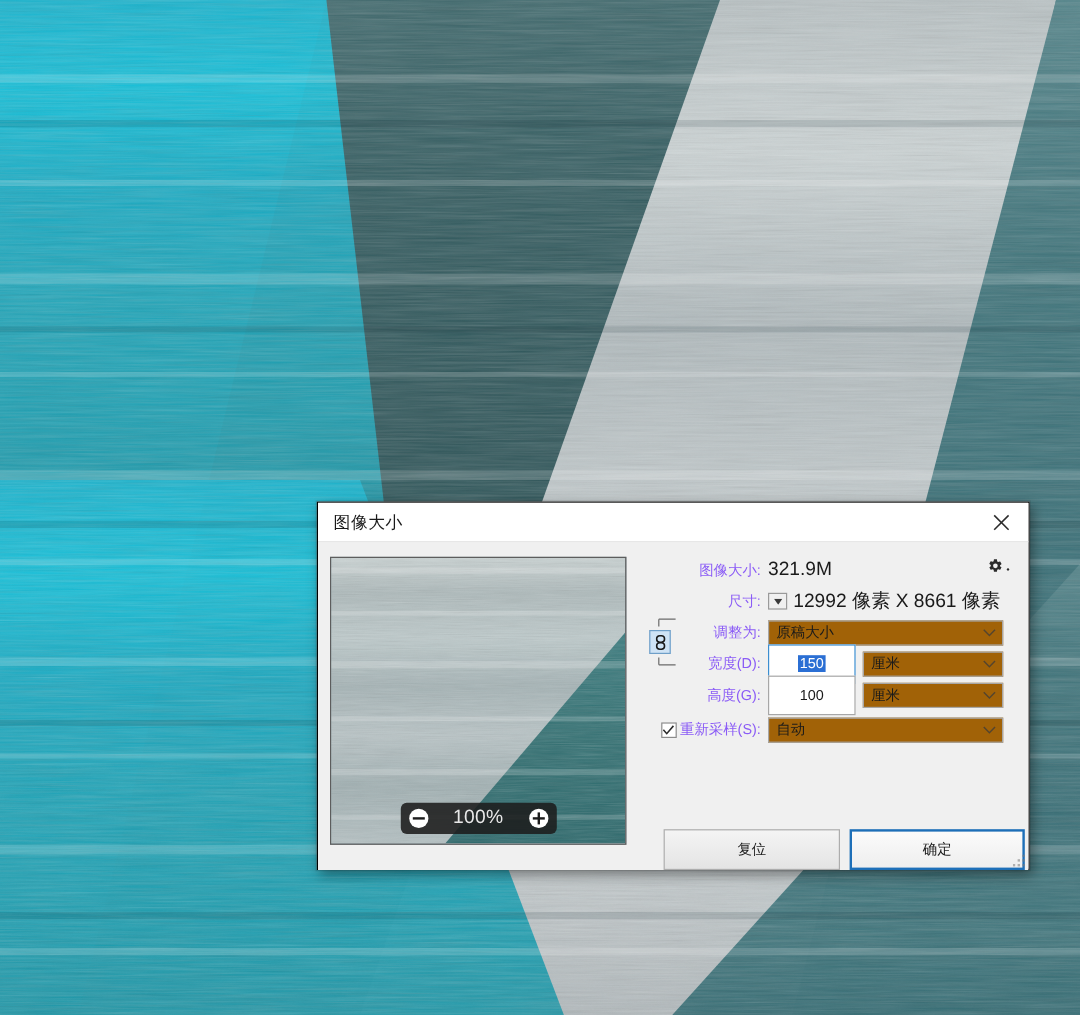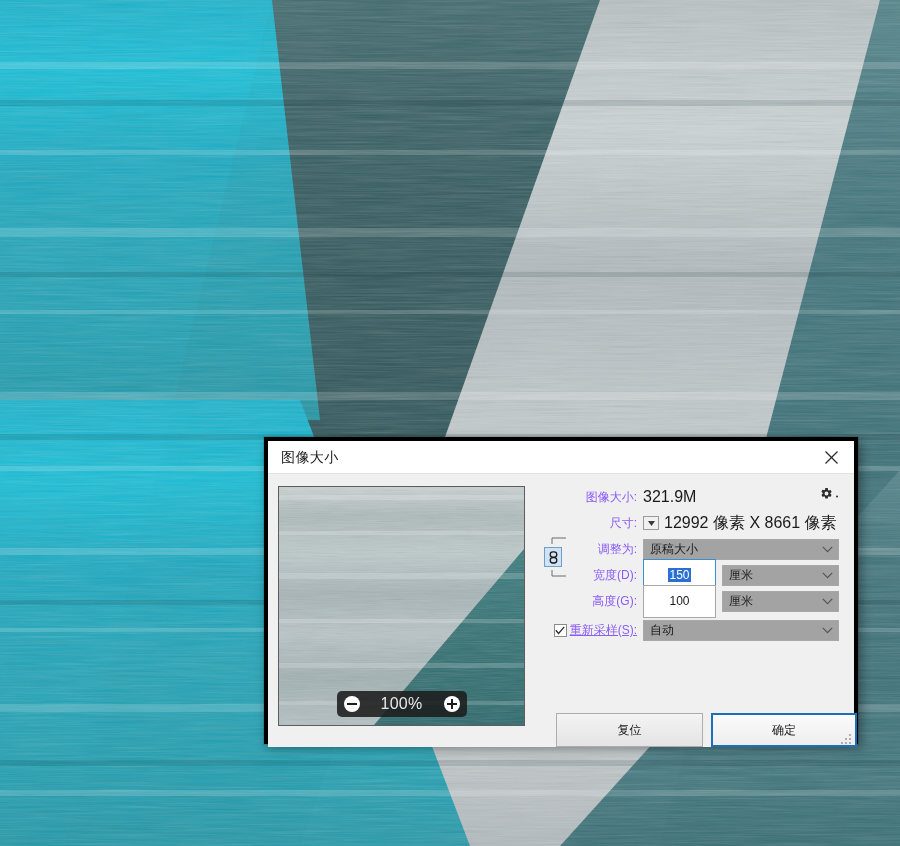--- a/index.html
+++ b/index.html
@@ -25,25 +25,25 @@
     position: absolute;
     inset: 0;
     overflow: hidden;
   }
   .bg-svg { display: block; width: 900px; height: 846px; }
 
   
   .dialog {
     position: absolute;
     left: 264px;
-    top: 437px;
+    top: 418px;
     width: 594px;
     height: 307px;
     background: #f0f0f0;
-    border: 4px solid #000000;
+    border: 1px solid #000000;
     box-shadow: 3px 4px 10px rgba(0,0,0,0.40), 0 0 0 1px rgba(0,0,0,0.10);
     box-sizing: border-box;
     font-size: 12px;
     color: #1a1a1a;
   }
 
   .titlebar {
     position: relative;
     height: 33px;
     background: #ffffff;
@@ -209,21 +209,21 @@
   .input.focused { border-color: #3b8ed0; }
   .input .sel {
     background: #2b6fd4;
     color: #ffffff;
     padding: 0 1px;
   }
 
   .select {
     height: 21px;
     border: 1px solid #a7a7a7;
-    background: #a3a3a3;
+    background: #a16207;
     box-sizing: border-box;
     font-size: 12px;
     display: flex;
     align-items: center;
     justify-content: space-between;
     padding: 0 5px 0 6px;
     color: #1a1a1a;
     cursor: pointer;
   }
   .chev { flex: 0 0 auto; opacity: 0.75; }
@@ -561,21 +561,21 @@
           <div class="select w-unit">
             <span>厘米</span>
             <svg class="chev" width="11" height="7" viewBox="0 0 11 7">
               <polyline points="0.8,0.8 5.5,5.6 10.2,0.8" fill="none" stroke="#3b3b3b" stroke-width="1.2"></polyline>
             </svg>
           </div>
         </div>
 
 
         <div class="row" style="padding-left:2px;margin-top:3px;">
-          <div class="lbl" style="display:flex;align-items:center;justify-content:flex-end;text-decoration:underline;">
+          <div class="lbl" style="display:flex;align-items:center;justify-content:flex-end;">
             <div class="checkbox">
               <svg width="10" height="9" viewBox="0 0 10 9">
                 <polyline points="0.8,4.2 3.6,7.4 9.2,0.9" fill="none" stroke="#2b2b2b" stroke-width="1.3"></polyline>
               </svg>
             </div>
             <span>重新采样(S):</span>
           </div>
           <div class="select w-wide">
             <span>自动</span>
             <svg class="chev" width="11" height="7" viewBox="0 0 11 7">

